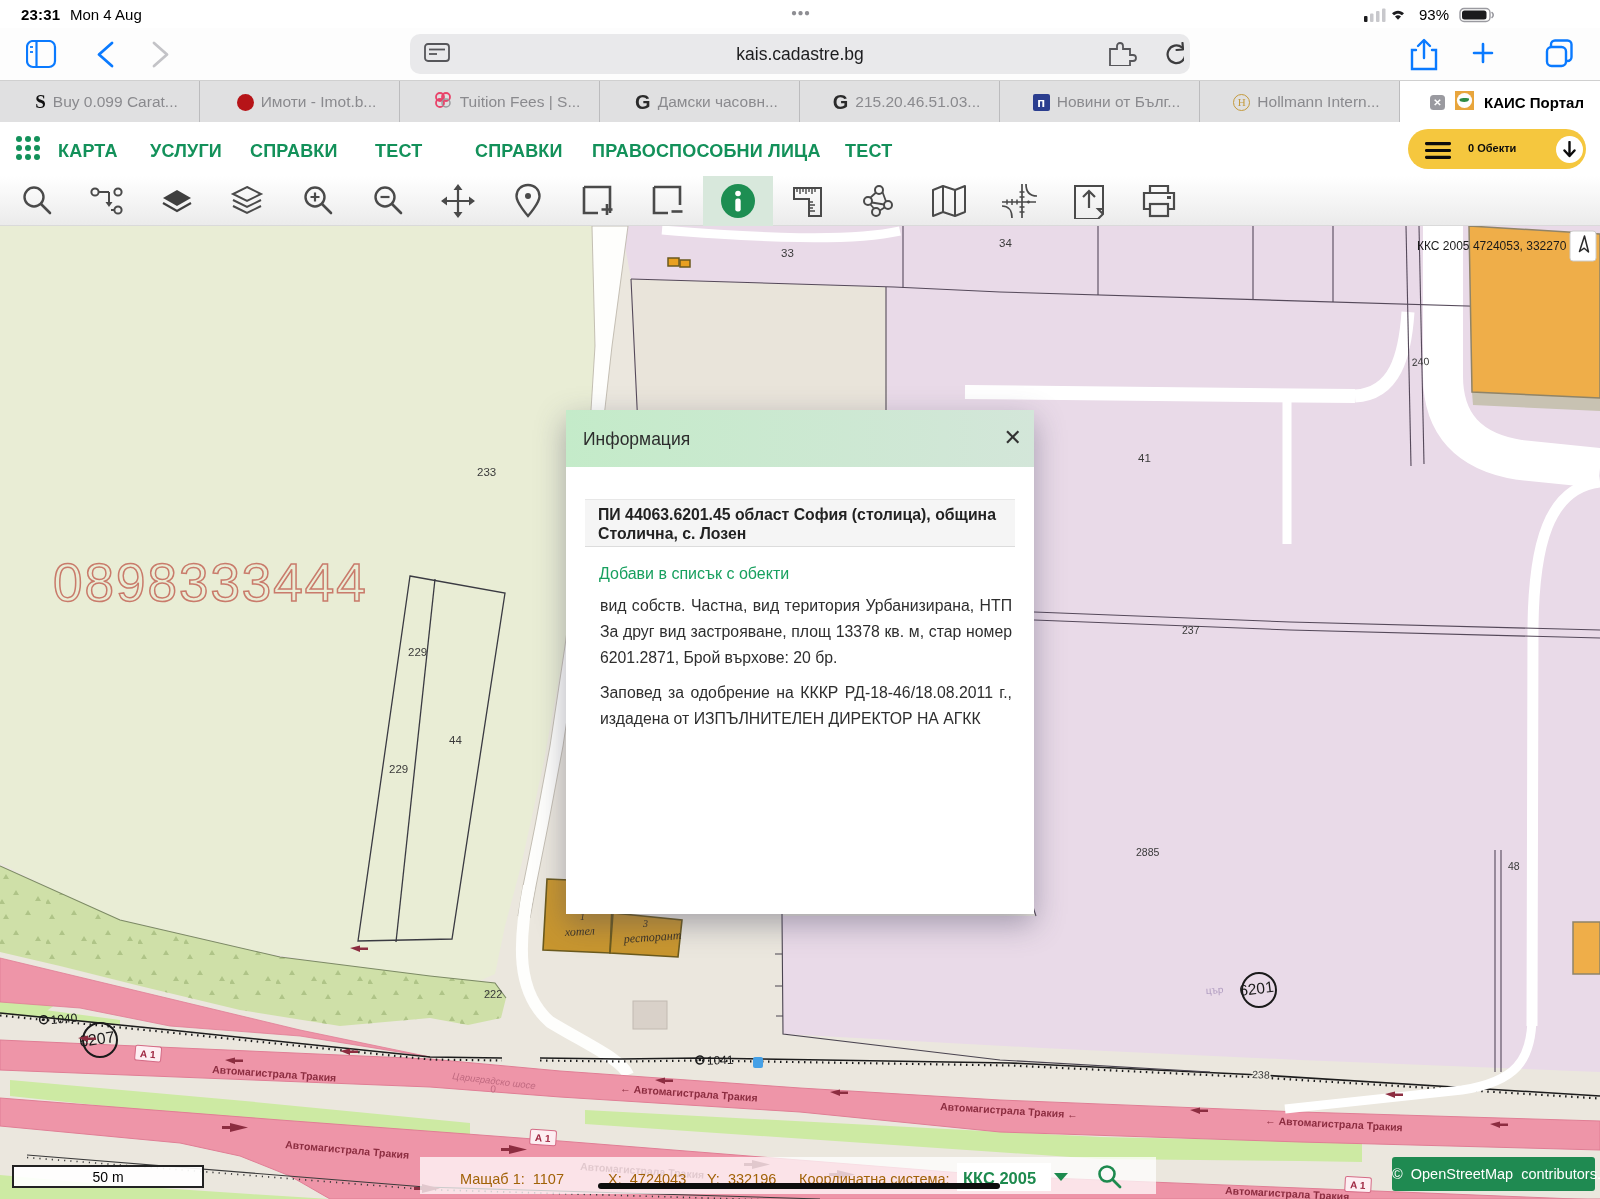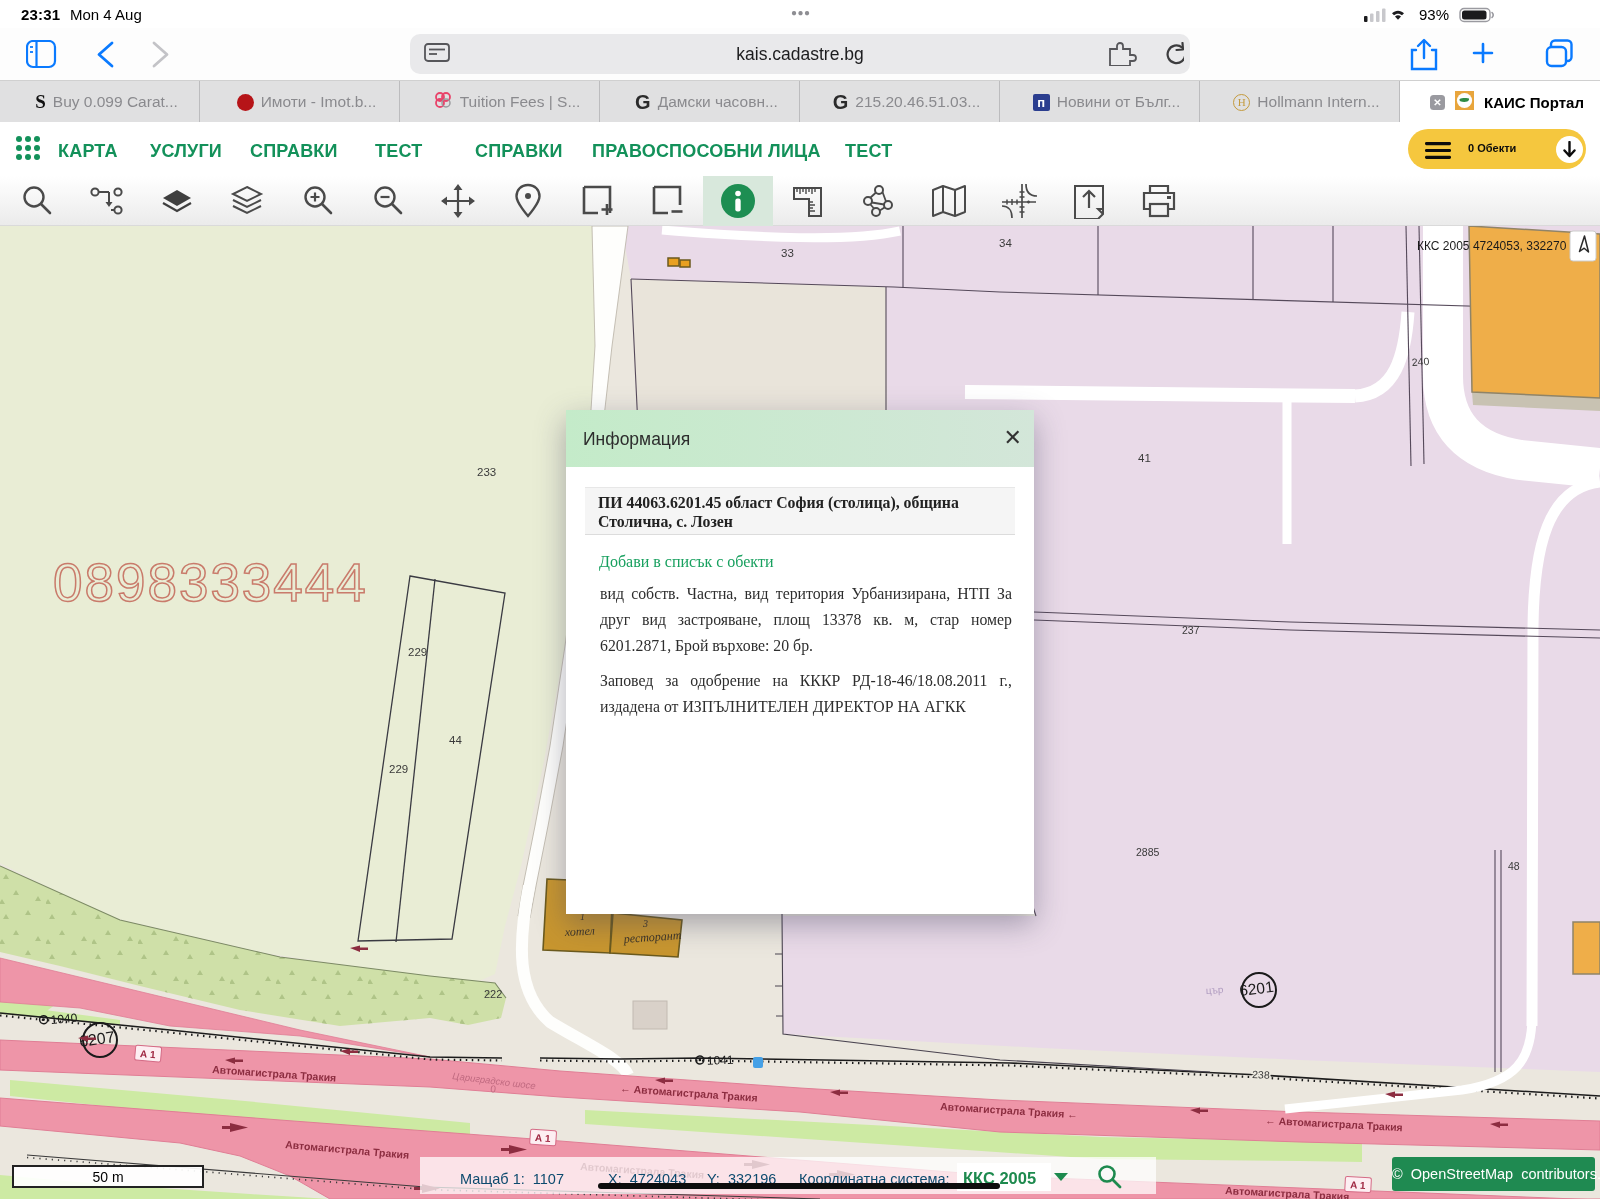--- a/index.html
+++ b/index.html
@@ -27,30 +27,30 @@
 #tools { position:absolute; left:0; top:176px; width:1600px; height:50px; background:linear-gradient(#ffffff,#ebebeb); border-bottom:1px solid #dadada; }
 #tools .cell { position:absolute; top:0; width:70px; height:50px; display:flex; align-items:center; justify-content:center; }
 #tools .cell.hl { background:#d8e8dc; }
 
 #map { position:absolute; left:0; top:226px; width:1600px; height:973px; background:#ece8df; }
 
 #popup { position:absolute; left:566px; top:410px; width:468px; height:504px; background:#fff; box-shadow:0 10px 28px rgba(70,70,95,.42); }
 #popup .hd { height:57px; background:linear-gradient(90deg,#c4ebc9,#d3e6d9); position:relative; }
 #popup .hd .t { position:absolute; left:17px; top:19px; font-size:17.5px; color:#2d2d2d; }
 #popup .hd .x { position:absolute; right:12px; top:15px; font-size:22px; color:#333; font-weight:400; }
-#popup .body { position:relative; padding:0 19px;font-family:Liberation Serif, serif; }
+#popup .body { position:relative; padding:12px 19px; }
 .pblock { background:#f5f5f5; border-top:1px solid #e7e7e7; border-bottom:1px solid #dcdcdc; font-weight:700; color:#222; }
 #ptitle { margin-top:20px; padding:5px 13px 6px; font-size:15.8px; line-height:19px; height:48px; }
 #plink { margin:18px 0 0 14px; font-size:16px; color:#18a05f; }
 .ppara { margin-left:15px; margin-right:3px; font-size:15.8px; line-height:26px; color:#2e2e2e; text-align:justify; }
 .pshead { padding:5px 13px; font-size:16.5px; height:31px; }
 
 #bbar { position:absolute; left:420px; top:1157px; width:736px; height:37px; background:rgba(255,255,255,.74); }
 #scalebox { position:absolute; left:12px; top:1165px; width:192px; height:23px; background:rgba(255,255,255,.92); border:2px solid #222; font-size:14px; color:#000; text-align:center; line-height:20px;}
-.btext { position:absolute; top:1171px; font-size:14.5px; color:#0c4a6e; white-space:nowrap;}
+.btext { position:absolute; top:1171px; font-size:14.5px; color:#a16207; white-space:nowrap;}
 #kkcbox { position:absolute; left:957px; top:1163px; width:94px; height:28px; background:#fff; }
 #kkc { position:absolute; left:963px; top:1169px; font-size:16.5px; font-weight:700; color:#1d8a4e; }
 #homebar { position:absolute; left:598px; top:1183px; width:402px; height:6px; border-radius:3px; background:#0d0d0d; }
 #osm { position:absolute; left:1392px; top:1157px; width:203px; height:34px; background:#1f8a51; border-radius:3px; color:#fff; font-size:14.5px; line-height:34px; text-align:center;}
 </style>
 </head>
 <body>
 <div id="page">
   <div id="status">
     <span class="time">23:31</span>

